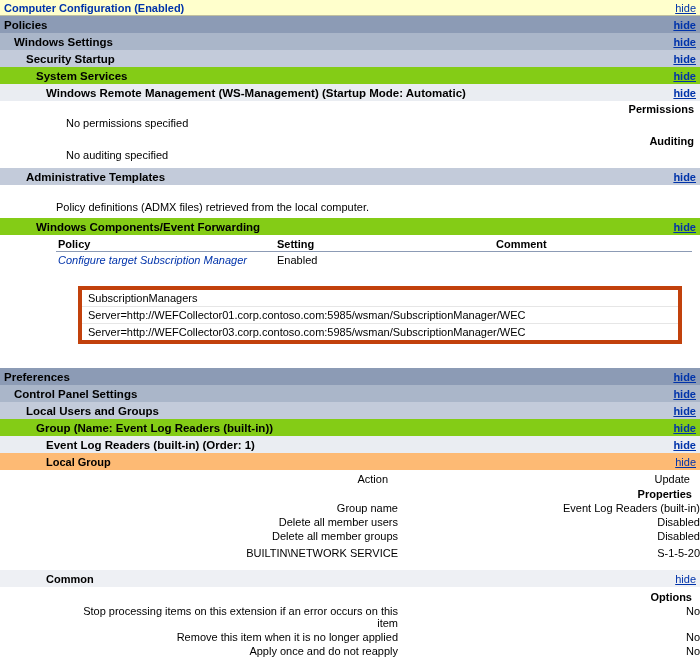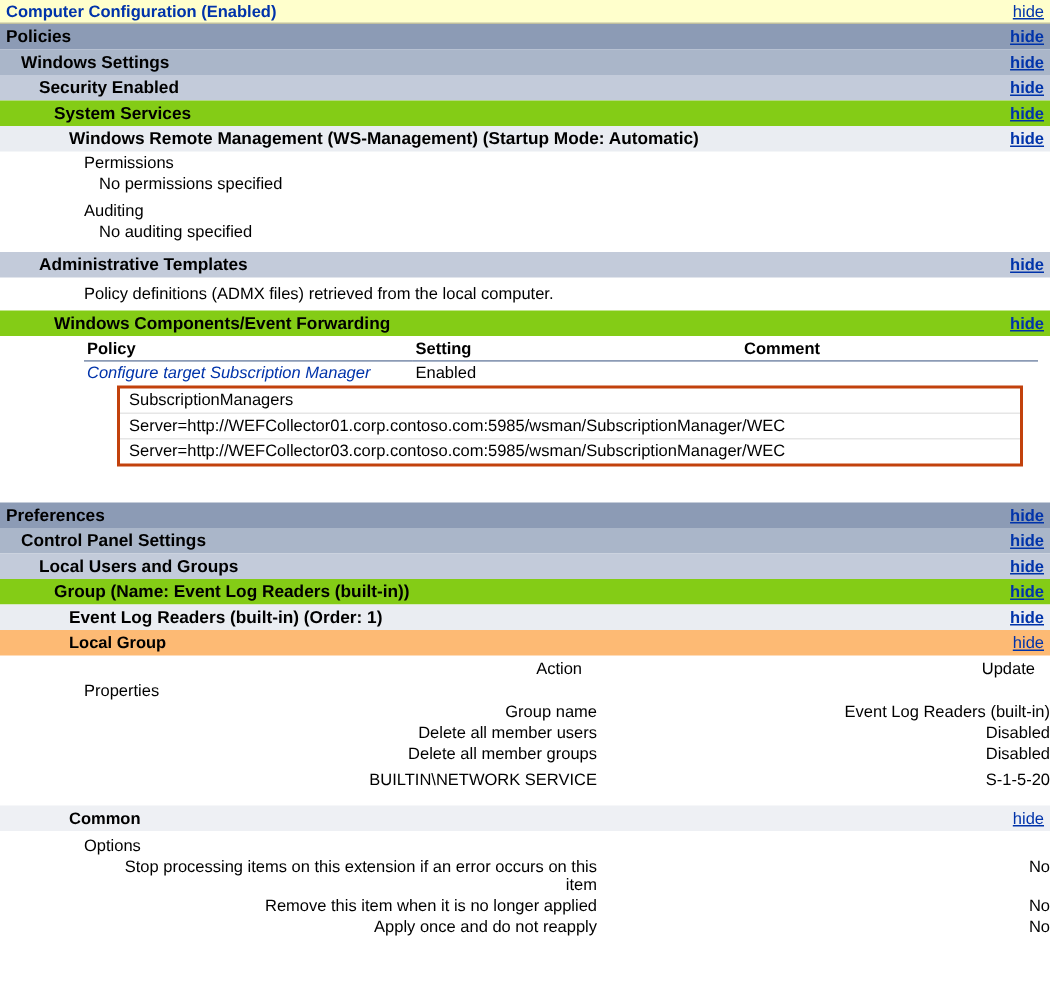--- a/index.html
+++ b/index.html
@@ -65,23 +65,24 @@
   .lvl4 { background: #eaedf2; color: #000; font-weight: bold; font-size: 11.5px; padding-left: 46px; }
 
   .lvl0 .hide, .lvl1 .hide, .lvl2 .hide, .lvl3 .hide, .lvl4 .hide { color: #0033aa; }
 
   
   .content {
     padding-left: 56px;
     padding-right: 6px;
   }
   .subhdr {
-    font-weight: normal;
+    font-weight: bold;
     font-size: 11px;
     padding: 2px 0 1px 0;
+    text-align: right;
   }
   .plain {
     font-size: 11px;
     padding: 1px 0;
   }
 
   
   .tbl {
     width: 100%;
     border-collapse: collapse;
@@ -119,23 +120,23 @@
   .col-comment { width: auto; }
   .link {
     color: #0033aa;
     text-decoration: none;
     cursor: pointer;
     font-style: italic;
   }
 
   
   .listbox {
-    border: 2px solid #c2410c;
+    border: 4px solid #c2410c;
     background: #ffffff;
-    margin: 0 0 4px 22px;
+    margin: 18px 0 4px 22px;
     width: 604px;
     box-sizing: border-box;
   }
   .listbox .lrow {
     padding: 2px 6px;
     font-size: 11px;
     border-bottom: 1px solid #e6e6e6;
     white-space: nowrap;
   }
   .listbox .lrow:last-child { border-bottom: none; }
@@ -160,21 +161,21 @@
     <span class="lbl">Policies</span>
     <span class="hide">hide</span>
   </div>
 
   <div class="bar lvl1">
     <span class="lbl">Windows Settings</span>
     <span class="hide">hide</span>
   </div>
 
   <div class="bar lvl2">
-    <span class="lbl">Security Enabled</span>
+    <span class="lbl">Security Startup</span>
     <span class="hide">hide</span>
   </div>
 
   <div class="bar lvl3">
     <span class="lbl">System Services</span>
     <span class="hide">hide</span>
   </div>
 
   <div class="bar lvl4">
     <span class="lbl">Windows Remote Management (WS-Management) (Startup Mode: Automatic)</span>
@@ -189,21 +190,21 @@
     <div class="plain" style="padding-left:10px">No auditing specified</div>
   </div>
 
   <div class="sep"></div>
 
   <div class="bar lvl2">
     <span class="lbl">Administrative Templates</span>
     <span class="hide">hide</span>
   </div>
 
-  <div class="content" style="padding-top:4px;padding-bottom:4px">
+  <div class="content" style="padding-top:15px;padding-bottom:4px">
     <div class="plain">Policy definitions (ADMX files) retrieved from the local computer.</div>
   </div>
 
   <div class="bar lvl3">
     <span class="lbl">Windows Components/Event Forwarding</span>
     <span class="hide">hide</span>
   </div>
 
   <div style="padding-left:56px;padding-right:8px;">
     <table class="ptable">

